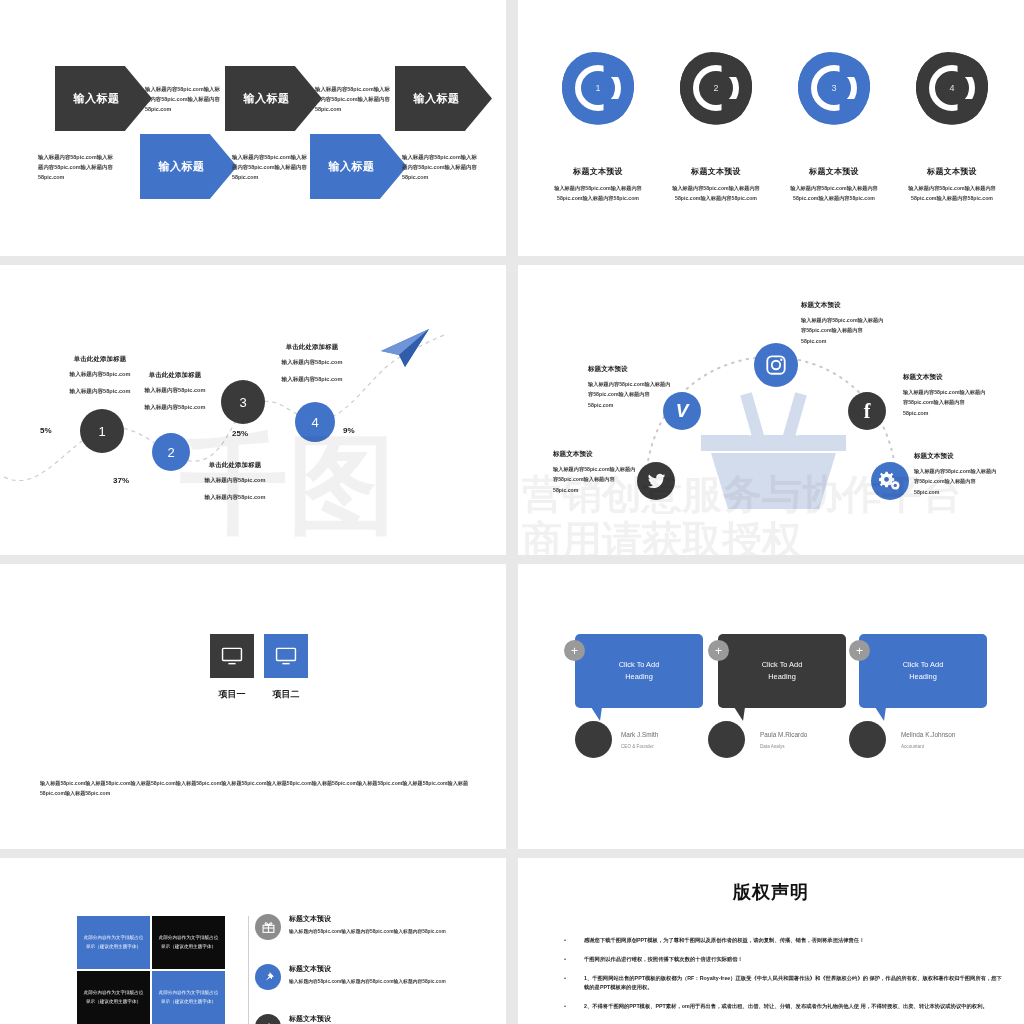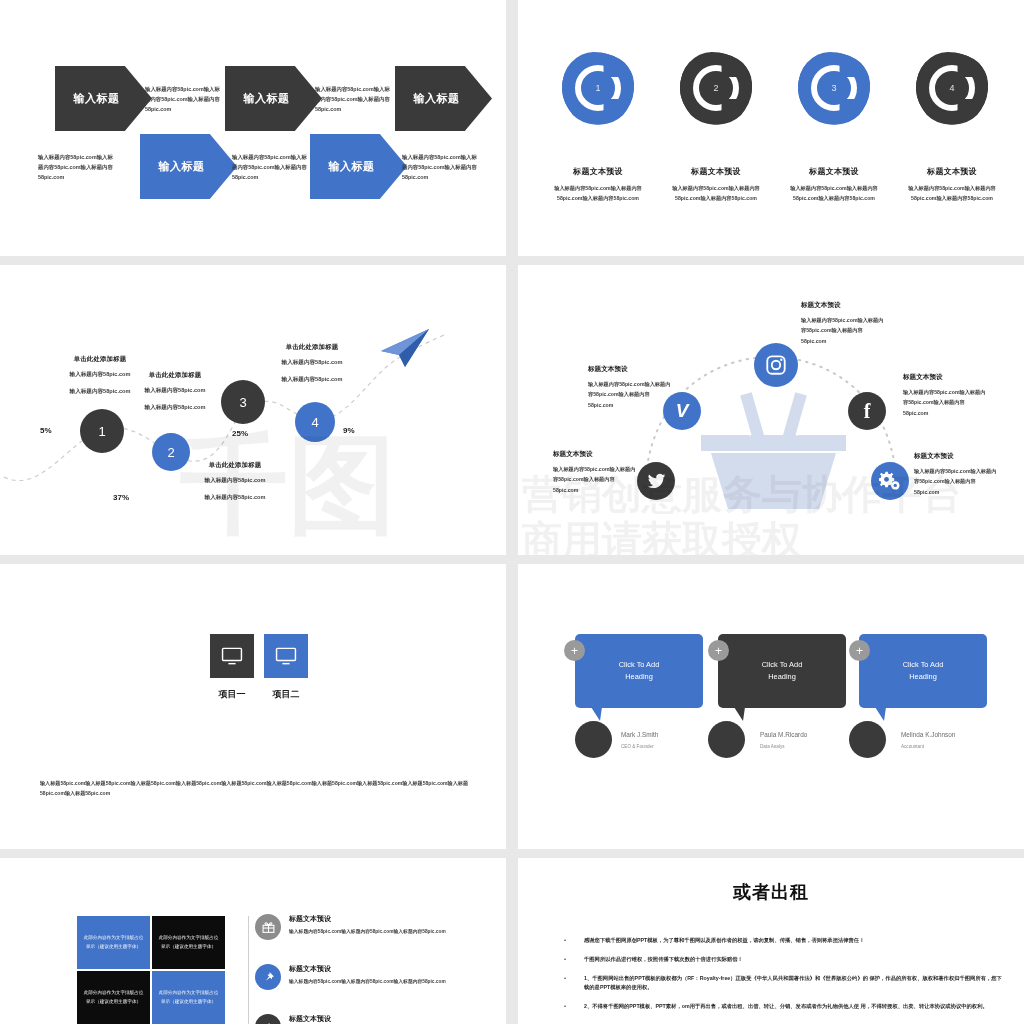--- a/index.html
+++ b/index.html
@@ -225,21 +225,21 @@
       <span>2</span>
     </div>
     <div class="circ dark" style="left:221px;top:115px;width:44px;height:44px;">
       <span>3</span>
     </div>
     <div class="circ blue" style="left:295px;top:137px;width:40px;height:40px;">
       <span>4</span>
     </div>
 
     <div class="pct" style="left:40px;top:161px;">5%</div>
-    <div class="pct" style="left:113px;top:228px;">37%</div>
+    <div class="pct" style="left:113px;top:211px;">37%</div>
     <div class="pct" style="left:232px;top:164px;text-align:right;">25%</div>
     <div class="pct" style="left:343px;top:161px;">9%</div>
 
     <div class="blk" style="left:50px;top:90px;">
       <h4>单击此处添加标题</h4>
       <p>输入标题内容58pic.com</p>
       <p>输入标题内容58pic.com</p>
     </div>
     <div class="blk" style="left:125px;top:106px;">
       <h4>单击此处添加标题</h4>
@@ -448,21 +448,21 @@
         <svg width="13" height="13" viewBox="0 0 24 24" fill="#fff">
           <path d="M2 10h4v11H2zM8 21h9a2 2 0 0 0 2-1.5l2-6A2 2 0 0 0 19 11h-5l1-4a2 2 0 0 0-3.4-1.8L8 10z"></path>
         </svg>
       </div>
       <h4>标题文本预设</h4>
 
     </div>
   </div>
 
   <div class="slide s8">
-    <div class="title">或者出租</div>
+    <div class="title">版权声明</div>
     <ul>
       <li>感谢您下载千图网原创PPT模板，为了尊和千图网以及原创作者的权益，请勿复制、传播、销售，否则将承担法律责任！</li>
       <li>千图网所以作品进行维权，按照传播下载次数的十倍进行实际赔偿！</li>
       <li>1、千图网网站出售的PPT模板的版权都为（RF：Royalty-free）正版受《中华人民共和国著作法》和《世界版权公约》的 保护，作品的所有权、版权和著作权归千图网所有，您下载的是PPT模板来的使用权。</li>
       <li>2、不得将千图网的PPT模板、PPT素材，om用于再出售，或者出租、出借、转让、分销、发布或者作为礼物供他人使 用，不得转授权、出卖、转让本协议或协议中的权利。</li>
     </ul>
   </div>
 
 </div>
 

